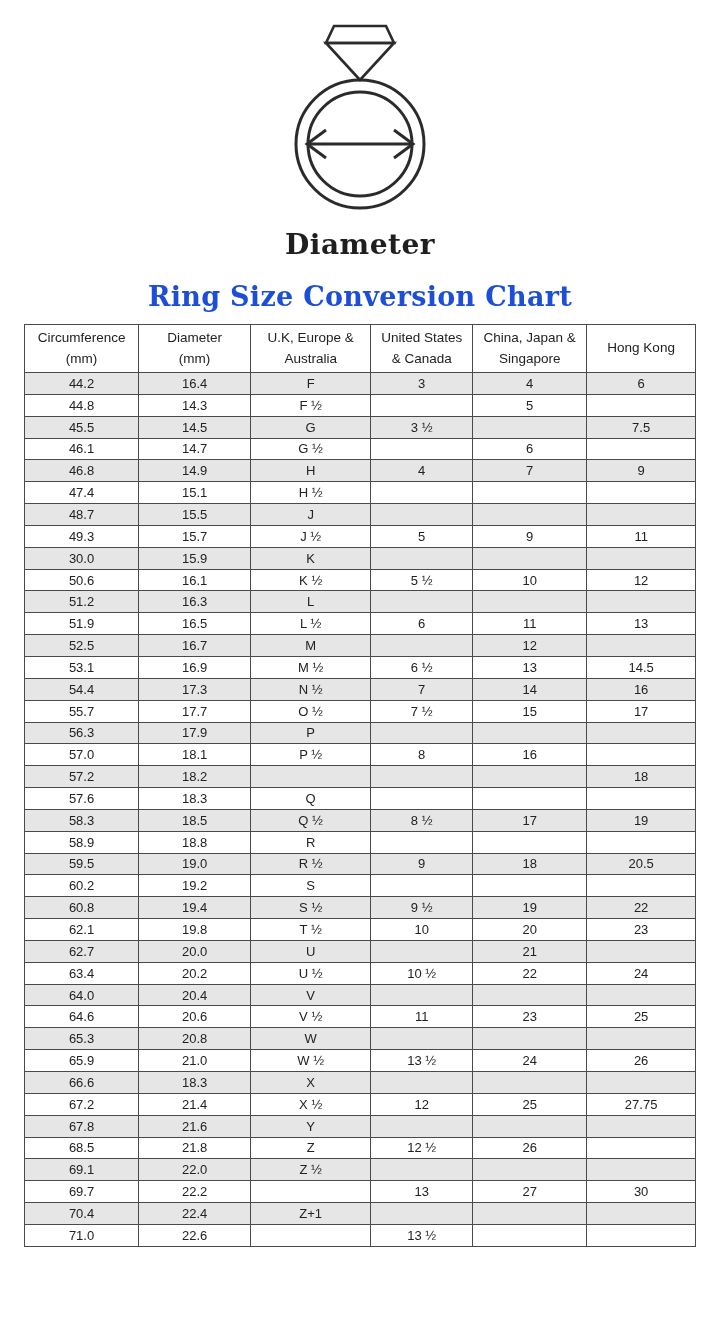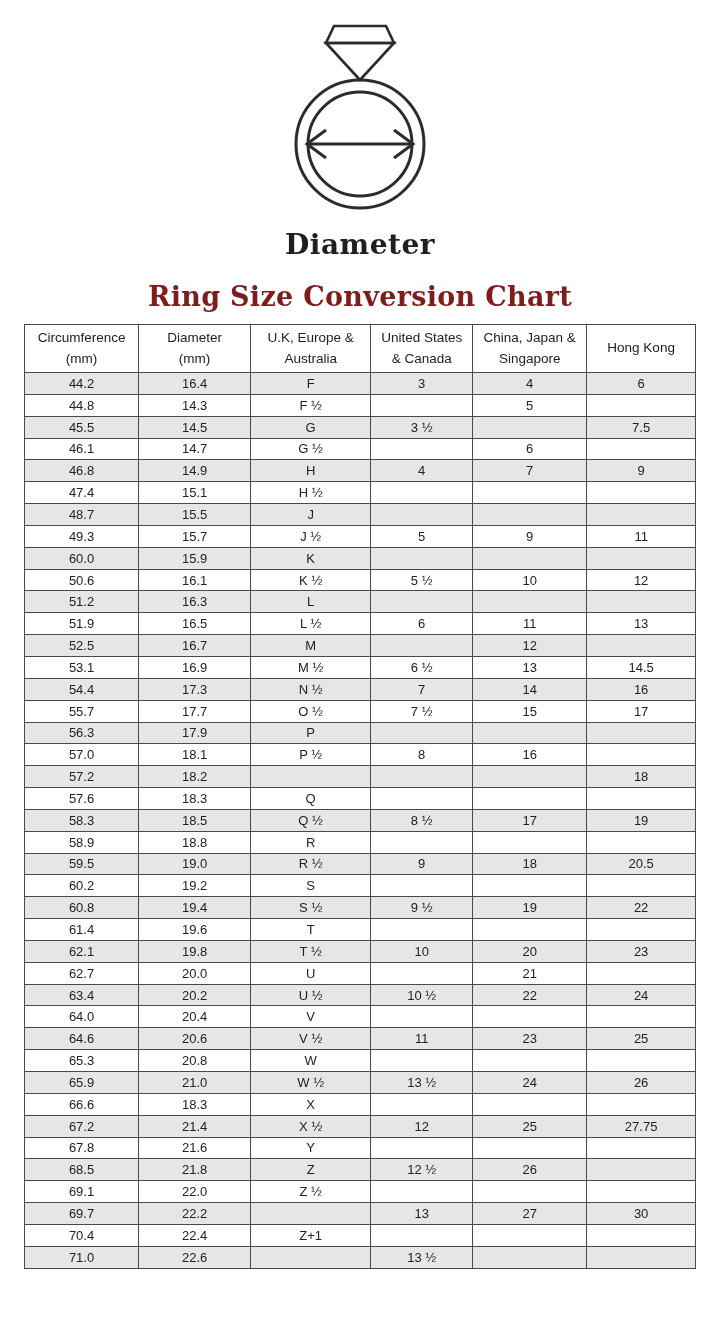--- a/index.html
+++ b/index.html
@@ -27,21 +27,21 @@
     letter-spacing: 0.5px;
     color: #1f1f1f;
   }
   .chart-title {
     margin-top: 20px;
     margin-bottom: 12px;
     font-family: "DejaVu Serif", "Liberation Serif", serif;
     font-weight: 700;
     font-size: 27px;
     letter-spacing: 0.3px;
-    color: #7f1d1d;
+    color: #1d4ed8;
   }
   .table-wrap {
     margin: 0 24px 8px 24px;
   }
   table.conversion {
     width: 672px;
     border-collapse: collapse;
     table-layout: fixed;
   }
   table.conversion th,
@@ -184,21 +184,21 @@
         </tr>
         <tr>
           <td>49.3</td>
           <td>15.7</td>
           <td>J ½</td>
           <td>5</td>
           <td>9</td>
           <td>11</td>
         </tr>
         <tr>
-          <td>60.0</td>
+          <td>30.0</td>
           <td>15.9</td>
           <td>K</td>
           <td></td>
           <td></td>
           <td></td>
         </tr>
         <tr>
           <td>50.6</td>
           <td>16.1</td>
           <td>K ½</td>
@@ -320,28 +320,20 @@
         </tr>
         <tr>
           <td>60.8</td>
           <td>19.4</td>
           <td>S ½</td>
           <td>9 ½</td>
           <td>19</td>
           <td>22</td>
         </tr>
         <tr>
-          <td>61.4</td>
-          <td>19.6</td>
-          <td>T</td>
-          <td></td>
-          <td></td>
-          <td></td>
-        </tr>
-        <tr>
           <td>62.1</td>
           <td>19.8</td>
           <td>T ½</td>
           <td>10</td>
           <td>20</td>
           <td>23</td>
         </tr>
         <tr>
           <td>62.7</td>
           <td>20.0</td>

